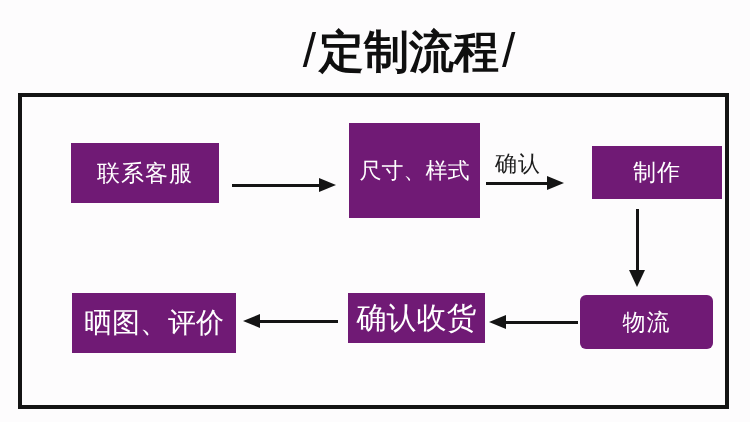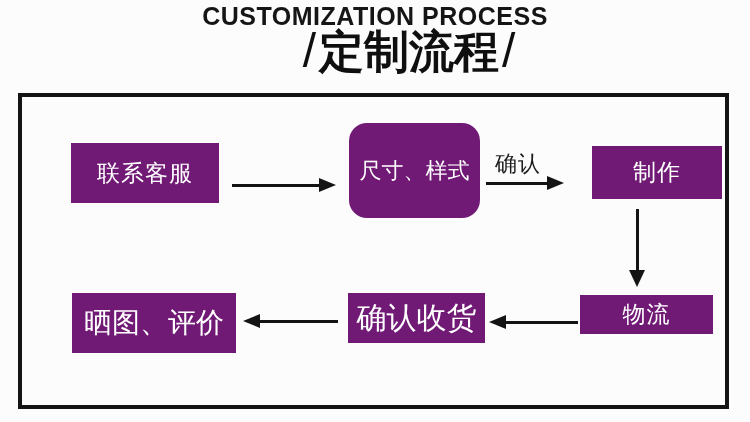--- a/index.html
+++ b/index.html
@@ -39,23 +39,23 @@
   }
   
   .node{
     position:absolute;
     background:#701a75;color:#ffffff;
     display:flex;align-items:center;justify-content:center;
     font-size:23px;letter-spacing:1px;
     white-space:nowrap;
   }
   .node-contact{left:71px;top:143px;width:148px;height:60px;}
-  .node-size{left:349px;top:123px;width:131px;height:95px;font-size:22px;letter-spacing:0;border-radius:18px;}
+  .node-size{left:349px;top:123px;width:131px;height:95px;font-size:22px;letter-spacing:0;}
   .node-production{left:592px;top:146px;width:130px;height:53px;}
-  .node-logistics{left:580px;top:295px;width:133px;height:39px;}
+  .node-logistics{left:580px;top:295px;width:133px;height:54px;border-radius:6px;}
   .node-receipt{left:348px;top:293px;width:137px;height:50px;font-size:30px;letter-spacing:0;}
   .node-review{left:72px;top:293px;width:164px;height:60px;font-size:28px;letter-spacing:0;}
   
   .arrow{position:absolute;display:flex;align-items:center;}
   .arrow .shaft{flex:1;height:3px;background:#141414;}
   .arrow .head-right{
     width:0;height:0;
     border-left:17px solid #141414;
     border-top:7px solid transparent;
     border-bottom:7px solid transparent;
@@ -85,21 +85,20 @@
     text-align:left;
     font-size:22px;color:#1c1c1c;font-weight:500;
     letter-spacing:1px;
   }
 </style>
 </head>
 <body>
 
 <div class="canvas">
 
-  <div class="title-en">CUSTOMIZATION PROCESS</div>
 
   <div class="title-zh"><span class="slash">/</span><span>定制流程</span><span class="slash">/</span></div>
 
   <div class="frame"></div>
 
   <div class="node node-contact">联系客服</div>
 
   <div class="arrow a1">
     <div class="shaft"></div>
     <div class="head-right"></div>

